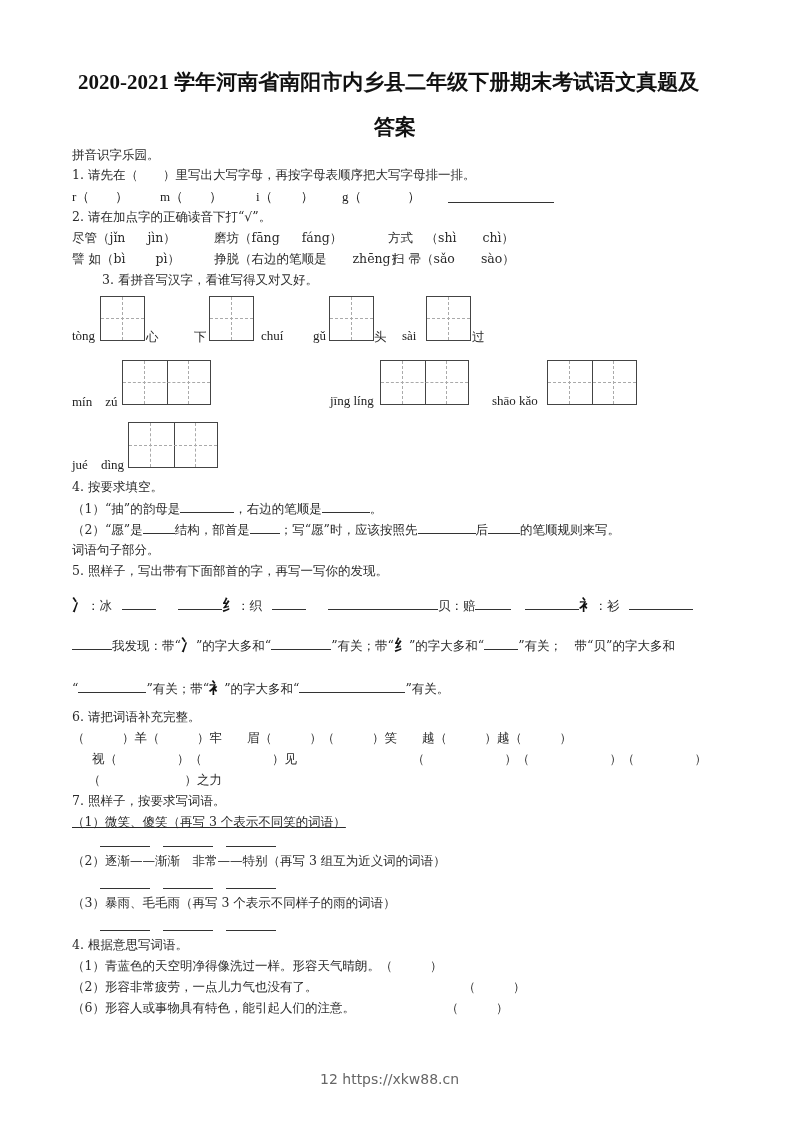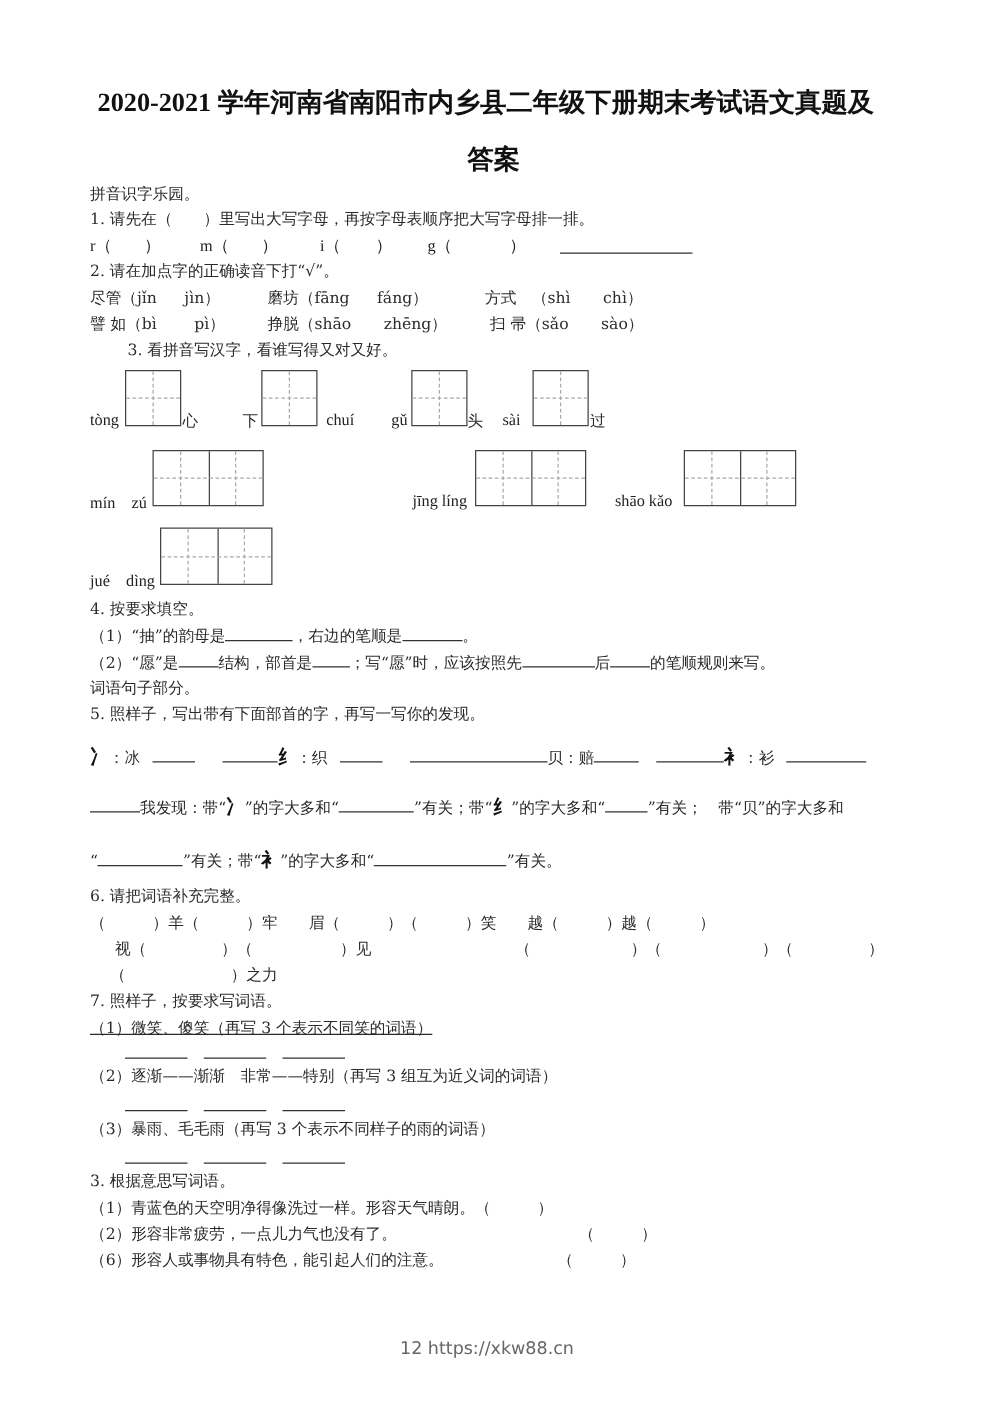--- a/index.html
+++ b/index.html
@@ -31,21 +31,21 @@
 <div class="abs py" style="left:160px; top:188px;"><span>m（</span><span style="display:inline-block;width:26px;"></span><span>）</span></div>
 <div class="abs py" style="left:256px; top:188px;"><span>i（</span><span style="display:inline-block;width:28px;"></span><span>）</span></div>
 <div class="abs py" style="left:342px; top:188px;"><span>g（</span><span style="display:inline-block;width:46px;"></span><span>）</span></div>
 <div class="abs" style="left:448px; top:190px; width:106px; height:12px; border-bottom:1px solid #333;"></div>
 
 <div class="abs t" style="left:72px; top:209px;">2. 请在加点字的正确读音下打“√”。</div>
 <div class="abs t" style="left:72px; top:230px;"><span>尽管（jǐn</span><span style="display:inline-block;width:22px;"></span><span>jìn）</span></div>
 <div class="abs t" style="left:214px; top:230px;"><span>磨坊（fāng</span><span style="display:inline-block;width:22px;"></span><span>fáng）</span></div>
 <div class="abs t" style="left:388px; top:230px;"><span>方式　（shì</span><span style="display:inline-block;width:26px;"></span><span>chì）</span></div>
 <div class="abs t" style="left:72px; top:251px;"><span>譬 如（bì</span><span style="display:inline-block;width:30px;"></span><span>pì）</span></div>
-<div class="abs t" style="left:214px; top:251px;"><span>挣脱（shāo</span><span style="display:inline-block;width:26px;"></span><span>zhēng）</span></div>
+<div class="abs t" style="left:214px; top:251px;"><span>挣脱（右边的笔顺是</span><span style="display:inline-block;width:26px;"></span><span>zhēng）</span></div>
 <div class="abs t" style="left:392px; top:251px;"><span>扫 帚（sǎo</span><span style="display:inline-block;width:26px;"></span><span>sào）</span></div>
 
 <div class="abs t" style="left:72px; top:272px;margin-left:30px;">3. 看拼音写汉字，看谁写得又对又好。</div>
 
 <div class="abs py" style="left:72px; top:328px;">tòng</div>
 <div class="grid" style="left:100px; top:296px; width:45px; height:45px;">
   <div class="vd" style="left:21px;"></div>
     <div class="hd" style="top:21px;"></div>
 </div>
 <div class="abs t" style="left:146px; top:329px;">心</div>
@@ -147,20 +147,20 @@
 <div class="abs" style="left:226px; top:836px; width:50px; height:10px; border-bottom:1px solid #333;"></div>
 <div class="abs t" style="left:72px; top:853px;">（2）逐渐——渐渐　非常——特别（再写  3  组互为近义词的词语）</div>
 <div class="abs" style="left:100px; top:878px; width:50px; height:10px; border-bottom:1px solid #333;"></div>
 <div class="abs" style="left:163px; top:878px; width:50px; height:10px; border-bottom:1px solid #333;"></div>
 <div class="abs" style="left:226px; top:878px; width:50px; height:10px; border-bottom:1px solid #333;"></div>
 <div class="abs t" style="left:72px; top:895px;">（3）暴雨、毛毛雨（再写  3  个表示不同样子的雨的词语）</div>
 <div class="abs" style="left:100px; top:920px; width:50px; height:10px; border-bottom:1px solid #333;"></div>
 <div class="abs" style="left:163px; top:920px; width:50px; height:10px; border-bottom:1px solid #333;"></div>
 <div class="abs" style="left:226px; top:920px; width:50px; height:10px; border-bottom:1px solid #333;"></div>
 
-<div class="abs t" style="left:72px; top:937px;">3. 根据意思写词语。</div>
+<div class="abs t" style="left:72px; top:937px;">4. 根据意思写词语。</div>
 <div class="abs t" style="left:72px; top:958px;">（1）青蓝色的天空明净得像洗过一样。形容天气晴朗。（　　　）</div>
 <div class="abs t" style="left:72px; top:979px;">（2）形容非常疲劳，一点儿力气也没有了。</div>
 <div class="abs t" style="left:463px; top:979px;">（　　　）</div>
 <div class="abs t" style="left:72px; top:1000px;">（6）形容人或事物具有特色，能引起人们的注意。</div>
 <div class="abs t" style="left:446px; top:1000px;">（　　　）</div>
 
 <div class="abs footer" style="left:320px; top:1071px;">12 https://xkw88.cn</div>
 
 </body></html>

